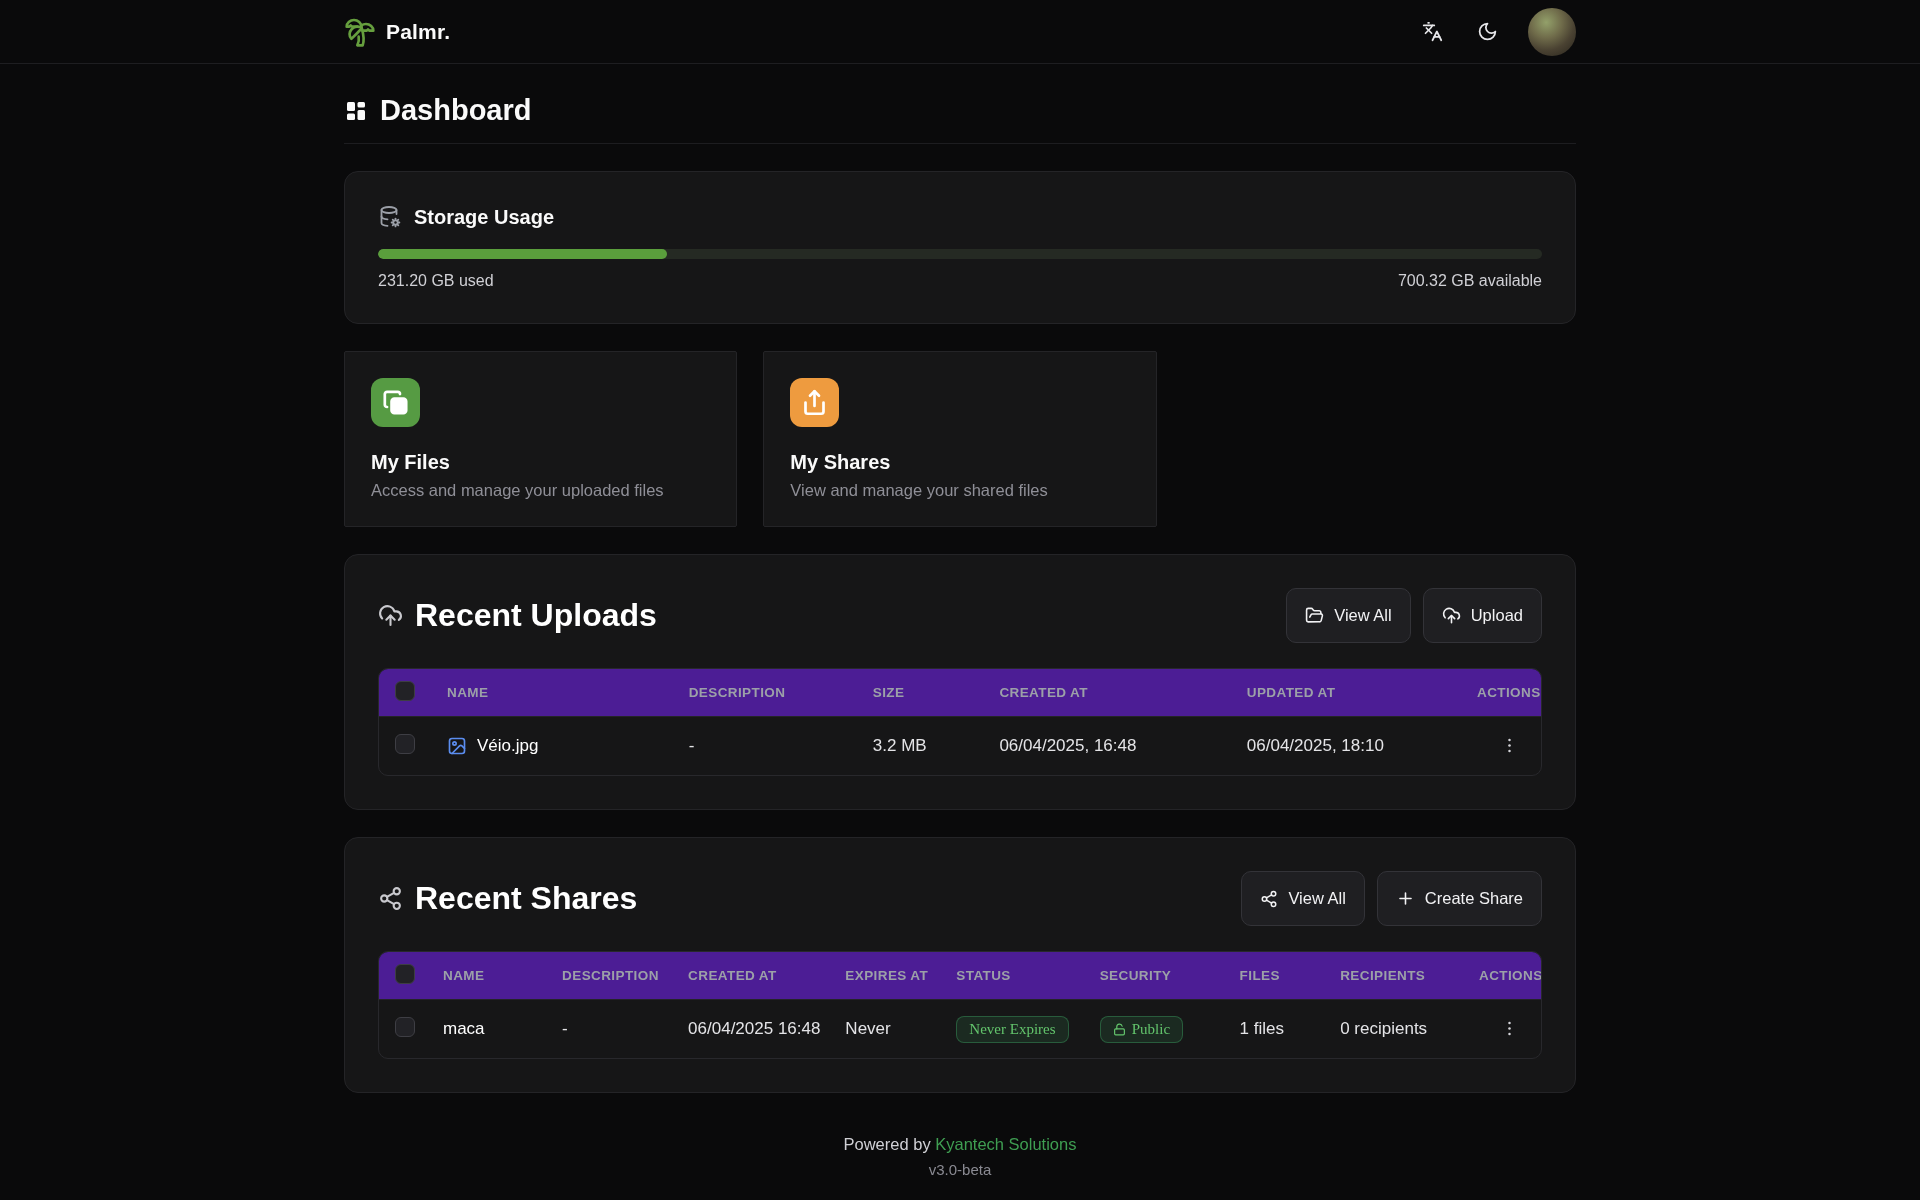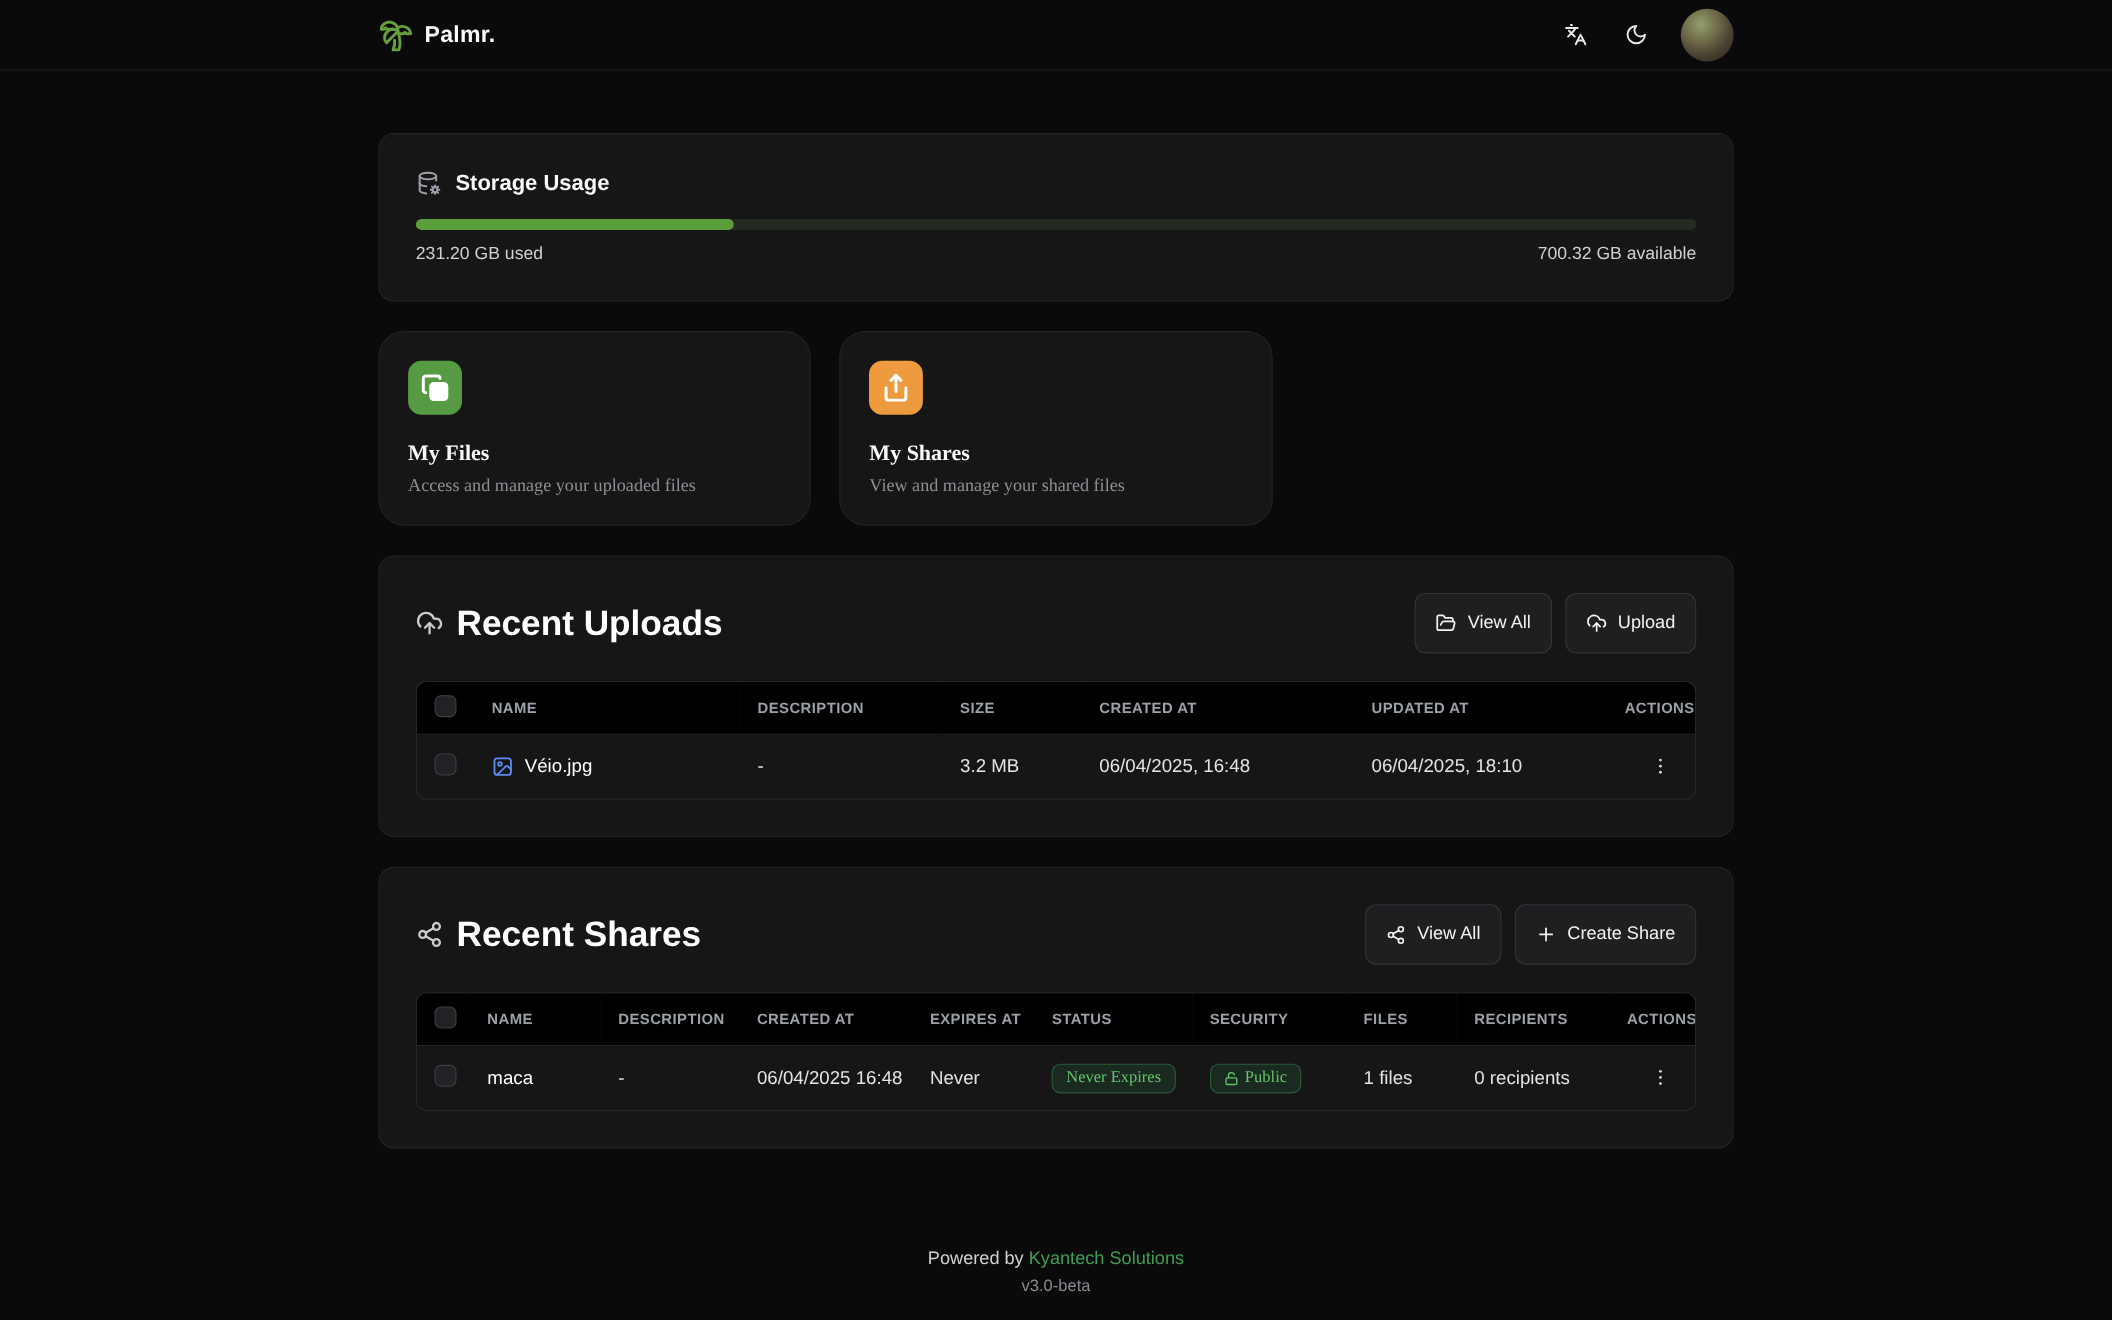--- a/index.html
+++ b/index.html
@@ -35,21 +35,21 @@
 
   
   .card-title-row { display:flex; align-items:center; gap:12px; }
   .card-title { font-size:20px; font-weight:600; }
   .progress-track { margin-top:20px; height:10px; border-radius:999px; background:#252a23; overflow:hidden; }
   .progress-fill { height:100%; border-radius:999px; background:#5a9e3c; }
   .storage-labels { display:flex; justify-content:space-between; margin-top:13px; font-size:16px; color:#d0d0d5; }
 
   
   .quick-grid { display:grid; grid-template-columns:1fr 1fr 1fr; gap:26px; margin-top:27px; }
-  .quick-card { background:#161617; border:1px solid #242427; border-radius:24px; padding:26px; cursor:pointer;font-family:Liberation Serif, serif; }
+  .quick-card { background:#161617; border:1px solid #242427; border-radius:2px; padding:26px; cursor:pointer; }
   .tile { width:49px; height:49px; border-radius:12px; display:flex; align-items:center; justify-content:center; }
   .tile-green { background:#569b43; }
   .tile-orange { background:#ee9b3f; }
   .tile-blue { background:#4e6ce8; }
   .quick-title { margin-top:24px; font-size:20px; font-weight:600; }
   .quick-desc { margin-top:7px; font-size:16.5px; color:#8f8f97; }
 
   
   .section-head { display:flex; align-items:center; justify-content:space-between; }
   .section-title-wrap { display:flex; align-items:center; gap:12px; color:#fff; }
@@ -57,21 +57,21 @@
   .btn {
     display:inline-flex; align-items:center; gap:10px; height:55px; padding:0 18px;
     background:#1f1f22; border:1px solid #333338; border-radius:10px;
     color:#f2f2f4; font-size:16.5px; font-weight:500; cursor:pointer;
     font-family:inherit;
   }
   .btn-group { display:flex; gap:12px; }
 
   .table-wrap { margin-top:25px; border:1px solid #28282c; border-radius:10px; overflow:hidden; }
   table { width:100%; border-collapse:collapse; table-layout:fixed; }
-  thead tr { background:#000000; }
+  thead tr { background:#4c1d95; }
   th { text-align:left; font-size:13.5px; font-weight:600; color:#9ca0a8; letter-spacing:.03em;
        padding:12px 16px; white-space:nowrap; }
   td { padding:15px 16px; font-size:17px; color:#e4e4e7; border-top:1px solid #242427; white-space:nowrap; overflow:hidden; }
   th.col-actions, td.col-actions { text-align:right; }
   .cb { width:20px; height:20px; border-radius:6px; border:1px solid #3e3e44; background:#222226; display:inline-block; cursor:pointer; }
   .name-cell { display:flex; align-items:center; gap:10px; font-weight:500; color:#fff; }
   .kebab { background:none; border:none; color:#d6d6da; cursor:pointer; padding:4px 6px; }
 
   .badge {
     display:inline-flex; align-items:center; gap:6px; height:27px; padding:0 12px;
@@ -121,20 +121,31 @@
           </svg>
         </span>
       </button>
       <button class="avatar"></button>
     </div>
   </div>
 </header>
 
 <main class="main">
 
+  <div class="page-head">
+    <span>
+      <svg width="24" height="24" viewBox="0 0 24 24" fill="#fafafa" stroke="none">
+        <rect x="3" y="3" width="8" height="9" rx="1.5"></rect>
+        <rect x="13.5" y="3" width="7.5" height="5.5" rx="1.5"></rect>
+        <rect x="13.5" y="11" width="7.5" height="10" rx="1.5"></rect>
+        <rect x="3" y="14.5" width="8" height="6.5" rx="1.5"></rect>
+      </svg>
+    </span>
+    <h1 class="page-title">Dashboard</h1>
+  </div>
 
   <section class="card">
     <div class="card-title-row">
       <span>
         <svg width="24" height="24" viewBox="0 0 24 24" fill="none" stroke="#9ca0a8" stroke-width="1.8" stroke-linecap="round" stroke-linejoin="round">
           <ellipse cx="11" cy="5" rx="7.5" ry="3"></ellipse>
           <path d="M3.5 5v6.5c0 1.35 2.6 2.5 6 2.85"></path>
           <path d="M18.5 5v4"></path>
           <path d="M3.5 11.5V18c0 1.35 2.6 2.5 6 2.85"></path>
           <circle cx="17.5" cy="17.5" r="2.2"></circle>

